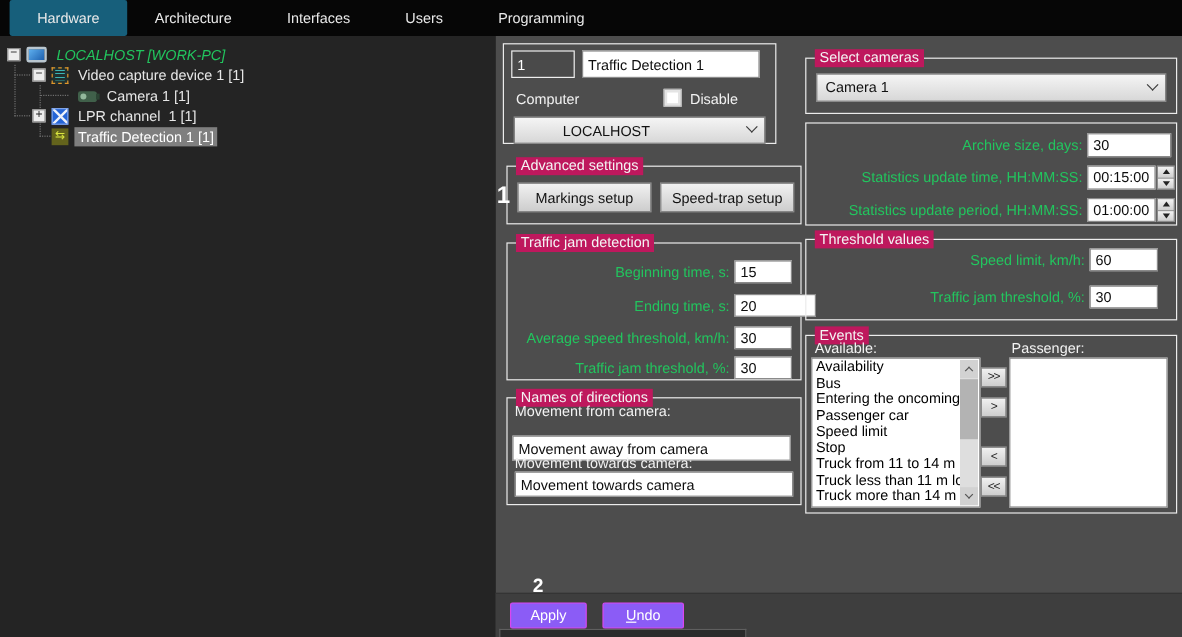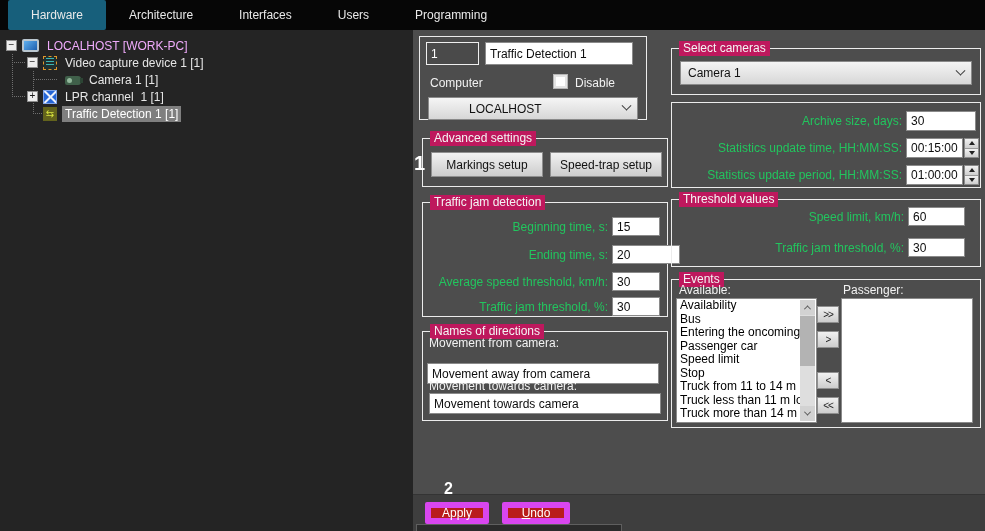--- a/index.html
+++ b/index.html
@@ -9,21 +9,21 @@
   
   .nav { position:absolute; left:0; top:0; width:985px; height:30px; background:#060606; display:flex; align-items:stretch; padding-left:8px; }
   .tab { display:flex; align-items:center; padding:0 23px; color:#e9e9e9; font-size:12px; }
   .tab.active { background:#175f7b; border-radius:2px; }
 
   
   .tree { position:absolute; left:0; top:30px; width:413px; height:501px; background:#242424; padding-top:7px; }
   .trow { display:flex; align-items:center; height:17px; font-size:12px; color:#e6e6e6; position:relative; z-index:2; }
   .tlabel { padding:1px 3px; white-space:pre; }
   .trow.selected .tlabel { background:#7f7f7f; color:#fff; }
-  .tlabel.root { color:#f0abfc; }
+  .tlabel.root { color:#22c55e;font-style:italic; }
   .expander { width:11px; height:11px; flex:none; background:#ededed; border:1px solid #8d8d8d; color:#1a1a1a;
               font-size:10px; line-height:8px; text-align:center; margin-right:5px; }
   .exp-spacer { width:16px; flex:none; }
   .dots { position:absolute; z-index:1; }
   .dv { border-left:1px dotted #707070; }
   .dh { border-top:1px dotted #707070; }
 
   
   .ic { flex:none; margin-right:5px; position:relative; }
   .ic-monitor { width:17px; height:13px; border:2px solid #b9c6cf; border-radius:2px; background:linear-gradient(135deg,#5fb0ef 0%,#1d5fae 100%); }
@@ -70,21 +70,21 @@
   .sb-up { top:0; } .sb-down { bottom:0; }
   .chev-s { width:5px; height:5px; border-left:1px solid #555; border-top:1px solid #555; }
   .up { transform:rotate(45deg) translate(1px,1px); } .down { transform:rotate(225deg) translate(1px,1px); }
   .thumb { position:absolute; left:0; top:16px; width:15px; height:50px; background:#b3b3b3; }
 
   .xfer { position:absolute; left:145px; width:22px; height:17px; background:linear-gradient(#f1f1f1,#cdcdcd);
           border:1px solid #8f8f8f; color:#222; font-size:10px; letter-spacing:-1px;
           display:flex; align-items:center; justify-content:center; }
 
   .footer { position:absolute; left:0; top:464px; width:572px; height:37px; background:#3e3e3e; border-top:1px solid #343434; }
-  .btn-dark { position:absolute; background:#b91c1c; border:6px solid #d946ef; border-radius:2px; color:#fff;
+  .btn-dark { position:absolute; background:#8b5cf6; border:1px solid #d946ef; border-radius:2px; color:#fff;
               font-size:12px; display:flex; align-items:center; justify-content:center; }
   .uline { text-decoration:underline; }
   .annot { position:absolute; color:#fff; font-weight:bold; z-index:5; }
   .clipped { position:absolute; background:#2b2b2b; border:1px solid #5f5f5f; border-bottom:none; }
 </style>
 </head>
 <body>
 
 <div class="app">
 

